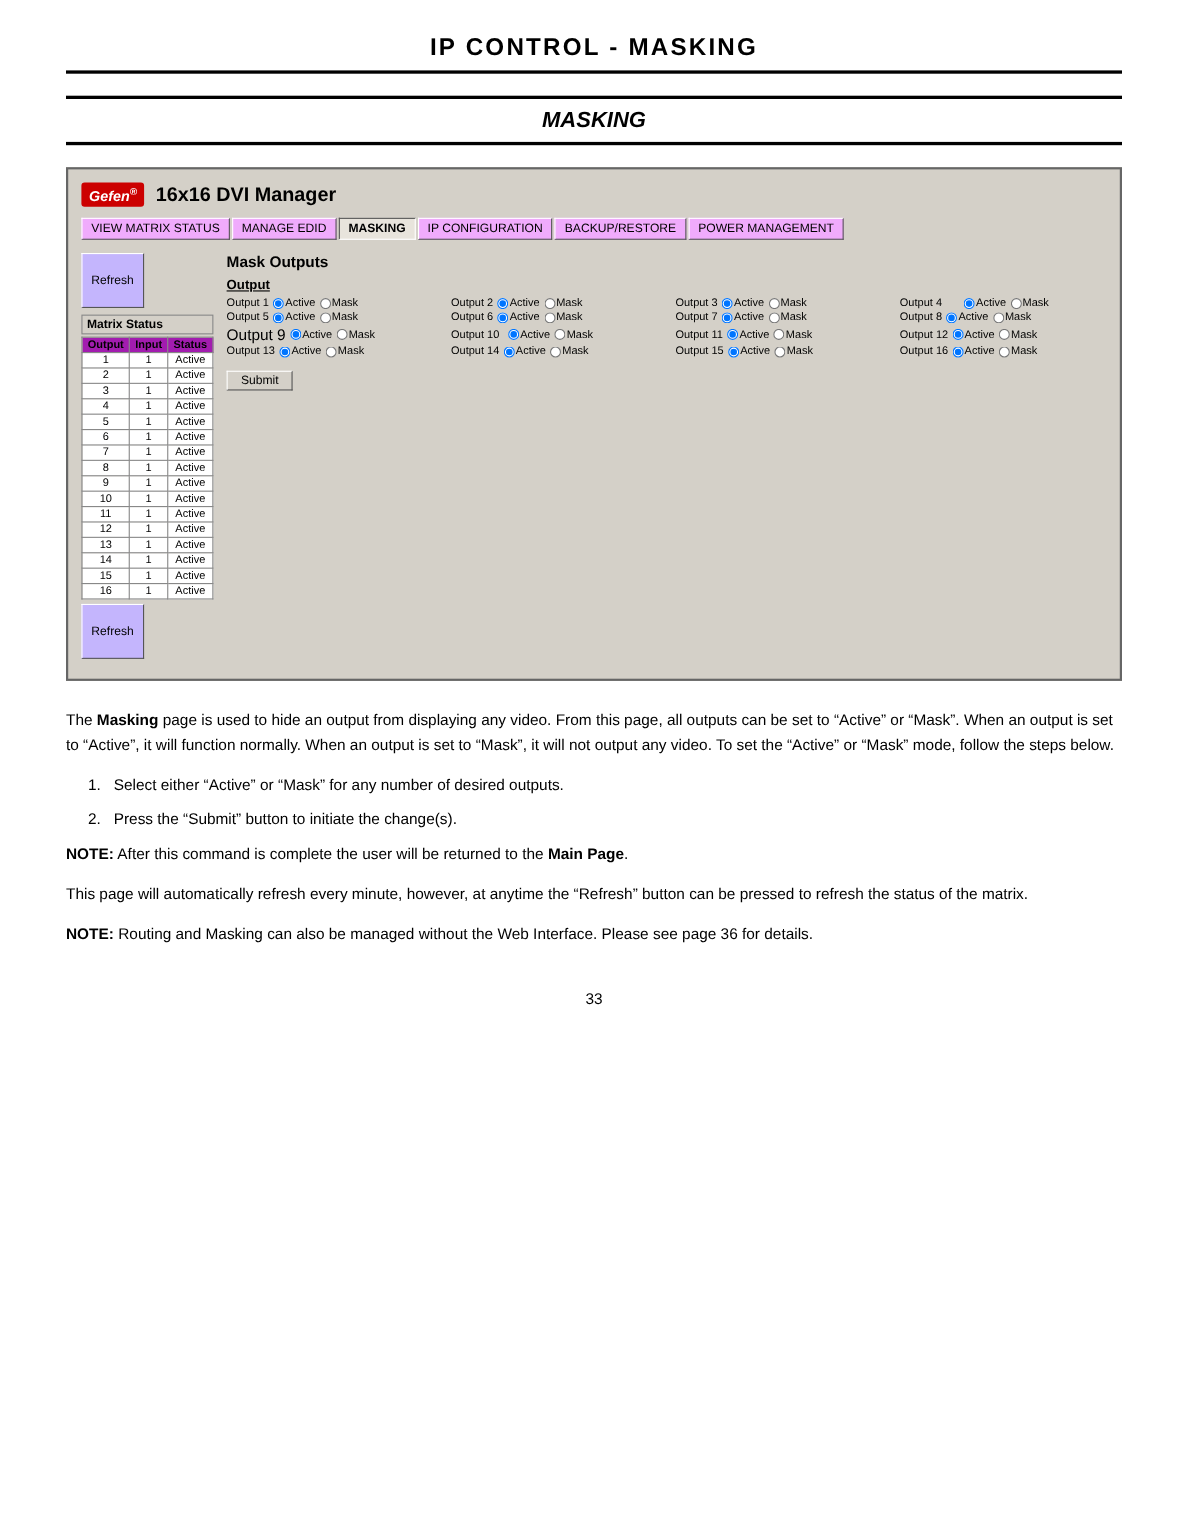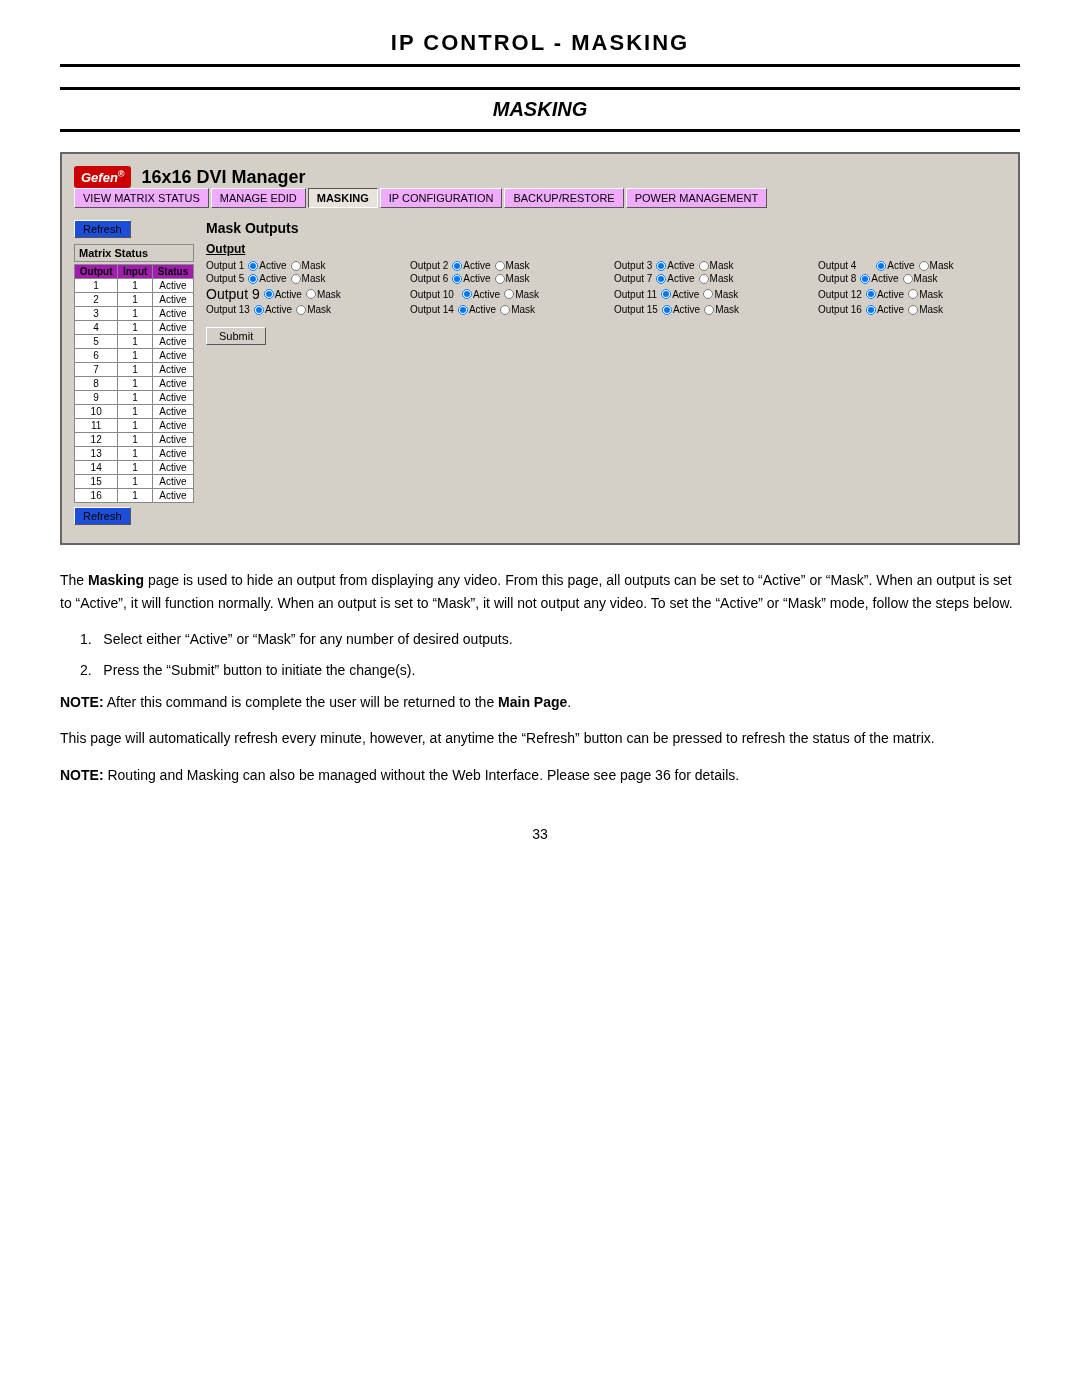--- a/index.html
+++ b/index.html
@@ -38,20 +38,21 @@
     .ui-container {
       border: 2px solid #666;
       background: #d4d0c8;
       padding: 12px;
       margin-bottom: 24px;
     }
 
     .ui-header {
       display: flex;
       align-items: center;
+      margin-bottom: 10px;
     }
 
     .gefen-logo {
       background: #cc0000;
       color: white;
       font-weight: bold;
       font-size: 13px;
       padding: 3px 7px;
       border-radius: 3px;
       margin-right: 4px;
@@ -101,23 +102,23 @@
     .main-content {
       display: flex;
       gap: 12px;
     }
 
     .left-panel {
       min-width: 120px;
     }
 
     .refresh-btn {
-      background: #1d4ed8;
+      background: #c4b5fd;
       border: 1px solid #888;
-      padding: 2px 8px;
+      padding: 18px 8px;
       font-size: 11px;
       cursor: pointer;
       margin-bottom: 6px;
       border-top: 1px solid #fff;
       border-left: 1px solid #fff;
       border-bottom: 1px solid #555;
       border-right: 1px solid #555;
       display: block;
     }
 

